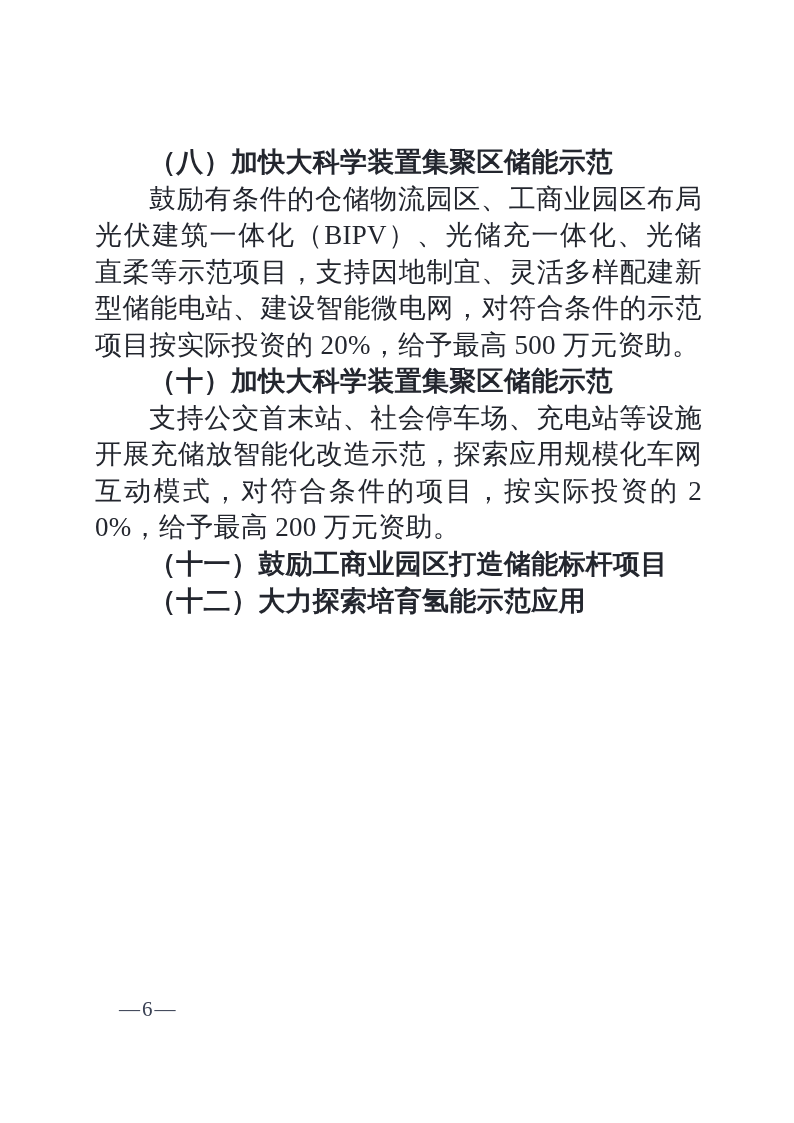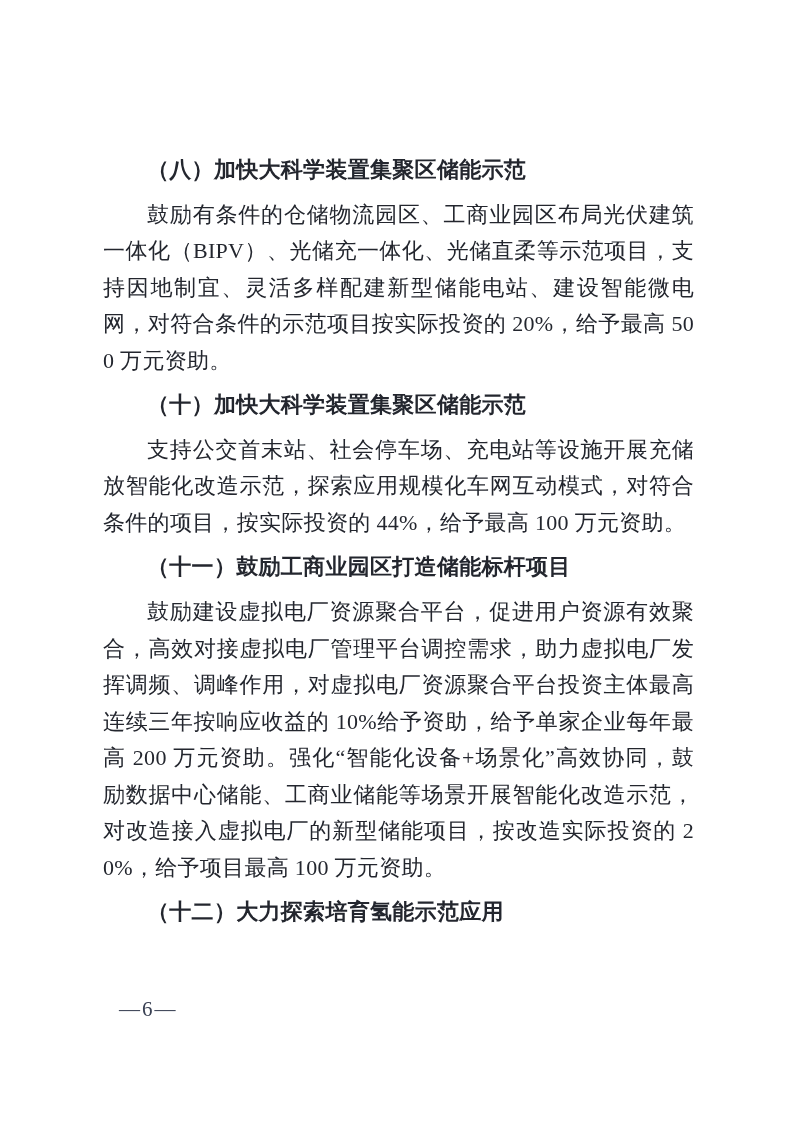--- a/index.html
+++ b/index.html
@@ -16,23 +16,23 @@
     font-family: "Liberation Serif", "DejaVu Serif", serif;
     color: #23262e;
   }
   .content {
     position: absolute;
     left: 95px;
     top: 144px;
     width: 607px;
   }
   .content p {
-    margin: 8px;
+    margin: 0;
     padding: 0;
-    font-size: 22px;
+    font-size: 27px;
     line-height: 36.55px;
     text-indent: 2em;
     text-align: justify;
     text-justify: inter-character;
     letter-spacing: 0.3px;
     word-break: break-all;
   }
   .content p.heading {
     font-weight: bold;
     text-align: left;
@@ -49,22 +49,21 @@
 </head>
 <body>
 
 <div class="page">
   <div class="content">
     <p class="heading">（八）加快大科学装置集聚区储能示范</p>
 
     <p class="body-text">鼓励有条件的仓储物流园区、工商业园区布局光伏建筑一体化（BIPV）、光储充一体化、光储直柔等示范项目，支持因地制宜、灵活多样配建新型储能电站、建设智能微电网，对符合条件的示范项目按实际投资的 20%，给予最高 500 万元资助。</p>
 
     <p class="heading">（十）加快大科学装置集聚区储能示范</p>
-    <p class="body-text">支持公交首末站、社会停车场、充电站等设施开展充储放智能化改造示范，探索应用规模化车网互动模式，对符合条件的项目，按实际投资的 44%，给予最高 100 万元资助。</p>
+    <p class="body-text">支持公交首末站、社会停车场、充电站等设施开展充储放智能化改造示范，探索应用规模化车网互动模式，对符合条件的项目，按实际投资的 20%，给予最高 200 万元资助。</p>
 
     <p class="heading">（十一）鼓励工商业园区打造储能标杆项目</p>
-    <p class="body-text">鼓励建设虚拟电厂资源聚合平台，促进用户资源有效聚合，高效对接虚拟电厂管理平台调控需求，助力虚拟电厂发挥调频、调峰作用，对虚拟电厂资源聚合平台投资主体最高连续三年按响应收益的 10%给予资助，给予单家企业每年最高 200 万元资助。强化“智能化设备+场景化”高效协同，鼓励数据中心储能、工商业储能等场景开展智能化改造示范，对改造接入虚拟电厂的新型储能项目，按改造实际投资的 20%，给予项目最高 100 万元资助。</p>
 
     <p class="heading">（十二）大力探索培育氢能示范应用</p>
   </div>
 
   <div class="page-number">—6—</div>
 </div>
 
 </body></html>

